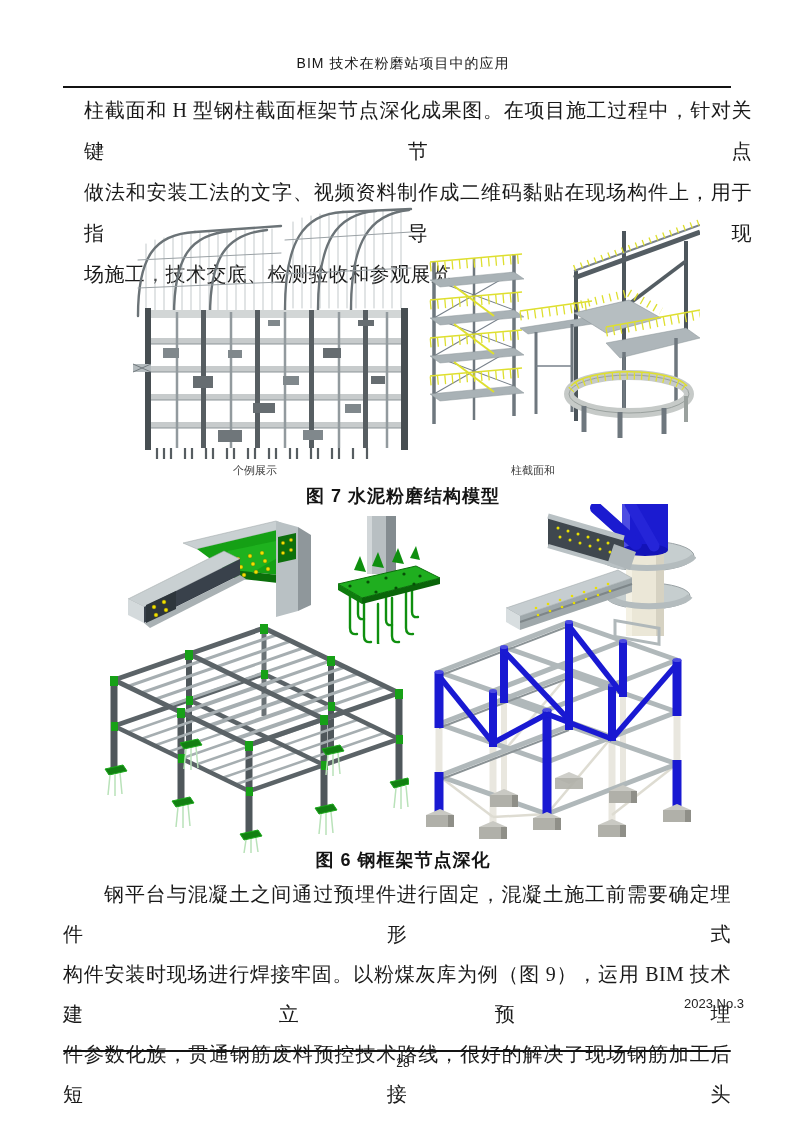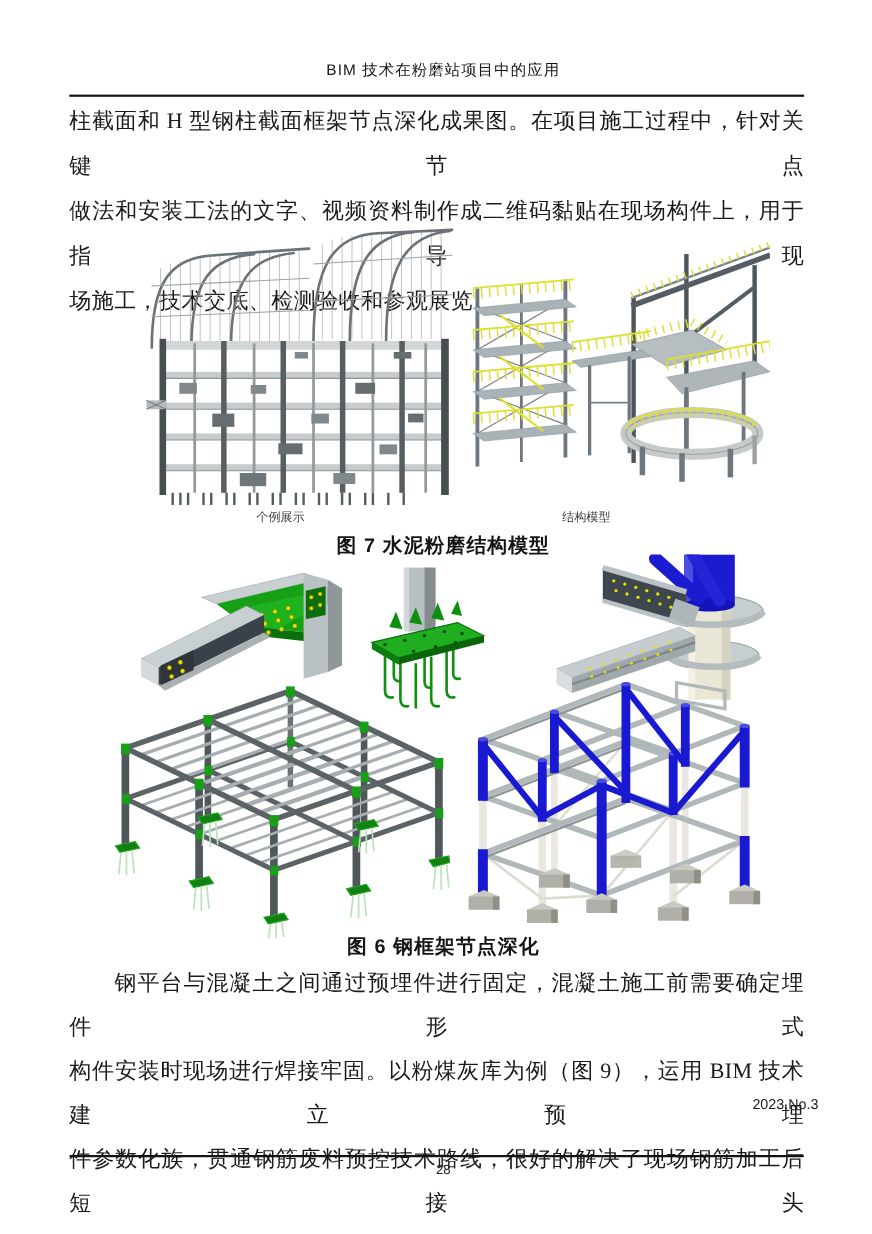--- a/index.html
+++ b/index.html
@@ -7,21 +7,21 @@
         font-family:"Liberation Serif","DejaVu Serif",serif;color:#1c1c1c;padding-left:13px;}
   .abs{position:absolute;}
   .header-title{top:55px;left:0;width:100%;text-align:center;font-size:14px;letter-spacing:1px;
         font-family:"Liberation Sans","DejaVu Sans",sans-serif;color:#161616;}
   .header-rule{top:86px;left:63px;width:668px;height:2px;background:#131313;}
   .para{left:63px;width:668px;font-size:20px;color:#1a1a1a;}
   .para .tline{line-height:41px;text-align:justify;text-align-last:justify;letter-spacing:0.4px;}
   #para2 .tline{line-height:40px;}
   .para-end .tline:last-child{text-align-last:left;}
   .indent-first .tline:first-child{text-indent:2.05em;}
-  #para1{top:90px;}
+  #para1{top:90px;margin-left:21px;}
   #para2{top:874px;}
   .sublabel{top:463px;font-size:11px;color:#3a3a3a;text-align:center;
         font-family:"Liberation Sans","DejaVu Sans",sans-serif;}
   .fig-caption{left:0;width:100%;text-align:center;font-size:18px;font-weight:bold;
         font-family:"Liberation Sans","DejaVu Sans",sans-serif;color:#141414;letter-spacing:1px;}
   #fig7-caption{top:484px;}
   #fig8-caption{top:848px;}
   .footer-rule{top:1050px;left:63px;width:668px;height:2px;background:#131313;border-radius:2px;}
   .footer-page{top:1056px;left:0;width:100%;text-align:center;font-size:12px;
         font-family:"Liberation Sans","DejaVu Sans",sans-serif;color:#222;}
@@ -257,21 +257,21 @@
         <path d="M147,170 A60,19 0 0 1 263,170" fill="none" stroke="#dedf2f" stroke-width="1.5"></path>
         <line x1="160" y1="190" x2="160" y2="216" stroke="#6e777e" stroke-width="5"></line>
         <line x1="196" y1="196" x2="196" y2="222" stroke="#6e777e" stroke-width="5"></line>
         <line x1="240" y1="192" x2="240" y2="218" stroke="#6e777e" stroke-width="5"></line>
         <line x1="262" y1="180" x2="262" y2="206" stroke="#9aa19e" stroke-width="4"></line>
       </g>
     </svg>
   </div>
 
   <div class="abs sublabel" style="left:150px;width:210px;">个例展示</div>
-  <div class="abs sublabel" style="left:428px;width:210px;">结构模型</div>
+  <div class="abs sublabel" style="left:428px;width:210px;">柱截面和</div>
   <div id="fig7-caption" class="abs fig-caption">图 7 水泥粉磨结构模型</div>
 
   <div class="abs" style="left:128px;top:513px;">
     <svg width="185" height="125" viewBox="0 0 185 125">
       <g>
         <polygon points="55,30 148,8 162,14 69,36" fill="#c9d0d2" stroke="#9aa2a5" stroke-width="0.5"></polygon>
       </g>
       <g>
         <polygon points="69,36 162,14 178,26 150,62 96,56" fill="#15a015"></polygon>
         <polygon points="100,38 148,28 158,40 120,62 100,56" fill="#1eb21e"></polygon>

